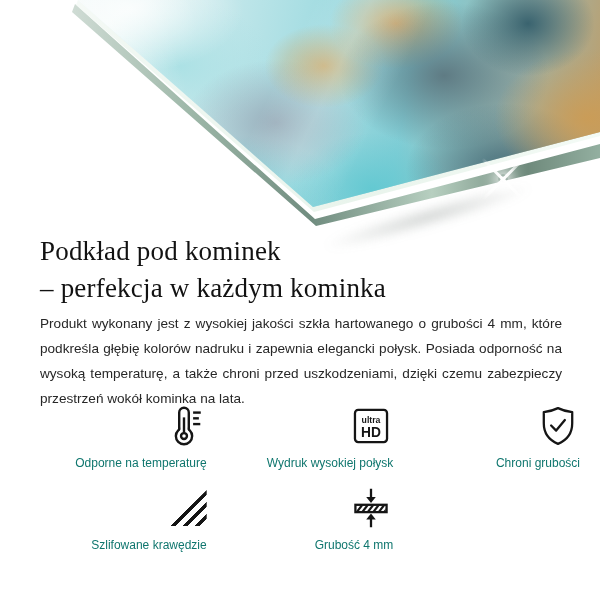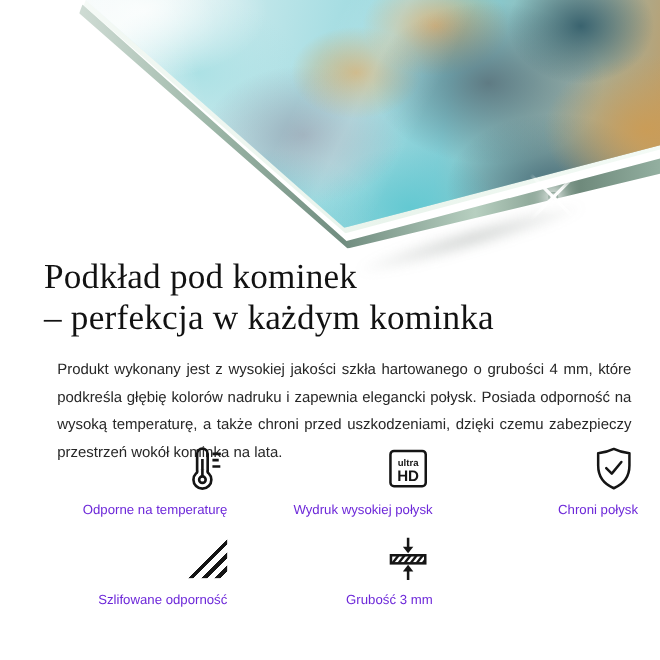--- a/index.html
+++ b/index.html
@@ -77,37 +77,37 @@
     position:absolute;left:50%;top:50%;width:9px;height:9px;border-radius:50%;
     transform:translate(-50%,-50%);
     background:radial-gradient(#ffffff 0%,rgba(255,255,255,0) 75%);
     box-shadow:0 0 14px 5px rgba(255,255,255,0.95);
   }
 
   
   .title{
     position:absolute;left:40px;top:233px;width:540px;
     font-family:"Liberation Serif","DejaVu Serif",serif;
-    font-size:32px;line-height:36.5px;color:#121212;font-weight:400;
+    font-size:27px;line-height:36.5px;color:#121212;font-weight:400;
     letter-spacing:0.2px;
   }
   .desc{
     position:absolute;left:40px;top:311px;width:522px;
     font-size:13.6px;line-height:25.1px;color:#272727;
     text-align:justify;text-justify:inter-word;
   }
 
   
   .features{
     position:absolute;left:20px;top:402px;width:560px;
     display:grid;grid-template-columns:repeat(3,1fr);row-gap:14px;
   }
   .feature{display:flex;flex-direction:column;align-items:flex-end;}
   .feature .icon-box{height:48px;display:flex;align-items:center;justify-content:center;}
-  .feature .label{margin-top:6px;font-size:12px;color:#6d28d9;white-space:nowrap;}
+  .feature .label{margin-top:6px;font-size:12px;color:#0f766e;white-space:nowrap;}
 
   .stripes-shape{
     width:37px;height:36px;
     background:repeating-linear-gradient(135deg,#151515 0 3.6px,transparent 3.6px 8.6px);
     clip-path:polygon(0% 100%,100% 0%,100% 100%);
   }
   svg .stroke{fill:none;stroke:#151515;stroke-width:2.5;}
   svg text{font-family:"Liberation Sans","DejaVu Sans",sans-serif;font-weight:700;fill:#151515;}
 </style>
 </head>
@@ -125,21 +125,21 @@
   <div class="sparkle">
     <div class="core"></div>
   </div>
 </div>
 
 <h1 class="title" style="margin:0;">
   <span style="display:block;">Podkład pod kominek</span>
   <span style="display:block;">– perfekcja w każdym kominka</span>
 </h1>
 
-<p class="desc" style="margin:12px;">Produkt wykonany jest z wysokiej jakości szkła hartowanego o grubości 4 mm, które podkreśla głębię kolorów nadruku i zapewnia elegancki połysk. Posiada odporność na wysoką temperaturę, a także chroni przed uszkodzeniami, dzięki czemu zabezpieczy przestrzeń wokół kominka na lata.</p>
+<p class="desc" style="margin:0;">Produkt wykonany jest z wysokiej jakości szkła hartowanego o grubości 4 mm, które podkreśla głębię kolorów nadruku i zapewnia elegancki połysk. Posiada odporność na wysoką temperaturę, a także chroni przed uszkodzeniami, dzięki czemu zabezpieczy przestrzeń wokół kominka na lata.</p>
 
 <div class="features">
 
   <div class="feature">
     <div class="icon-box">
       <svg width="46" height="46" viewBox="0 0 48 48">
         <circle class="stroke" cx="24" cy="34.5" r="8.5"></circle>
         <rect x="20" y="25" width="8" height="6" fill="#ffffff" stroke="none"></rect>
         <path class="stroke" d="M19 27.8 V10 a5 5 0 0 1 10 0 V27.8"></path>
         <line class="stroke" x1="24" y1="15" x2="24" y2="31" stroke-width="2.8"></line>
@@ -163,29 +163,29 @@
     <div class="label">Wydruk wysokiej połysk</div>
   </div>
 
   <div class="feature">
     <div class="icon-box">
       <svg width="44" height="44" viewBox="0 0 48 48">
         <path class="stroke" stroke-width="2.4" stroke-linejoin="round" d="M24 4.5 C29 7 34.5 8.3 39.5 8.8 V21 C39.5 32.5 32.8 39.8 24 43.5 C15.2 39.8 8.5 32.5 8.5 21 V8.8 C13.5 8.3 19 7 24 4.5 Z"></path>
         <path class="stroke" stroke-width="2.6" stroke-linecap="round" stroke-linejoin="round" d="M16.5 23.5 L22 29 L31.5 17.5"></path>
       </svg>
     </div>
-    <div class="label">Chroni połysk</div>
+    <div class="label">Chroni grubości</div>
   </div>
 
 
   <div class="feature">
     <div class="icon-box">
       <div class="stripes-shape"></div>
     </div>
-    <div class="label">Szlifowane odporność</div>
+    <div class="label">Szlifowane krawędzie</div>
   </div>
 
   <div class="feature">
     <div class="icon-box">
       <svg width="44" height="44" viewBox="0 0 48 48">
         <defs>
             <clipPath id="barclip">
               <rect x="8" y="21" width="32" height="7"></rect>
             </clipPath>
           </defs>
@@ -197,16 +197,16 @@
           <line x1="14" y1="29" x2="21" y2="20"></line>
           <line x1="20" y1="29" x2="27" y2="20"></line>
           <line x1="26" y1="29" x2="33" y2="20"></line>
           <line x1="32" y1="29" x2="39" y2="20"></line>
           <line x1="38" y1="29" x2="45" y2="20"></line>
         </g>
         <line class="stroke" x1="24" y1="45" x2="24" y2="35" stroke-width="3"></line>
         <polygon points="18.8,36.5 29.2,36.5 24,30" fill="#151515"></polygon>
       </svg>
     </div>
-    <div class="label">Grubość 3 mm</div>
+    <div class="label">Grubość 4 mm</div>
   </div>
 
 </div>
 
 </body></html>

